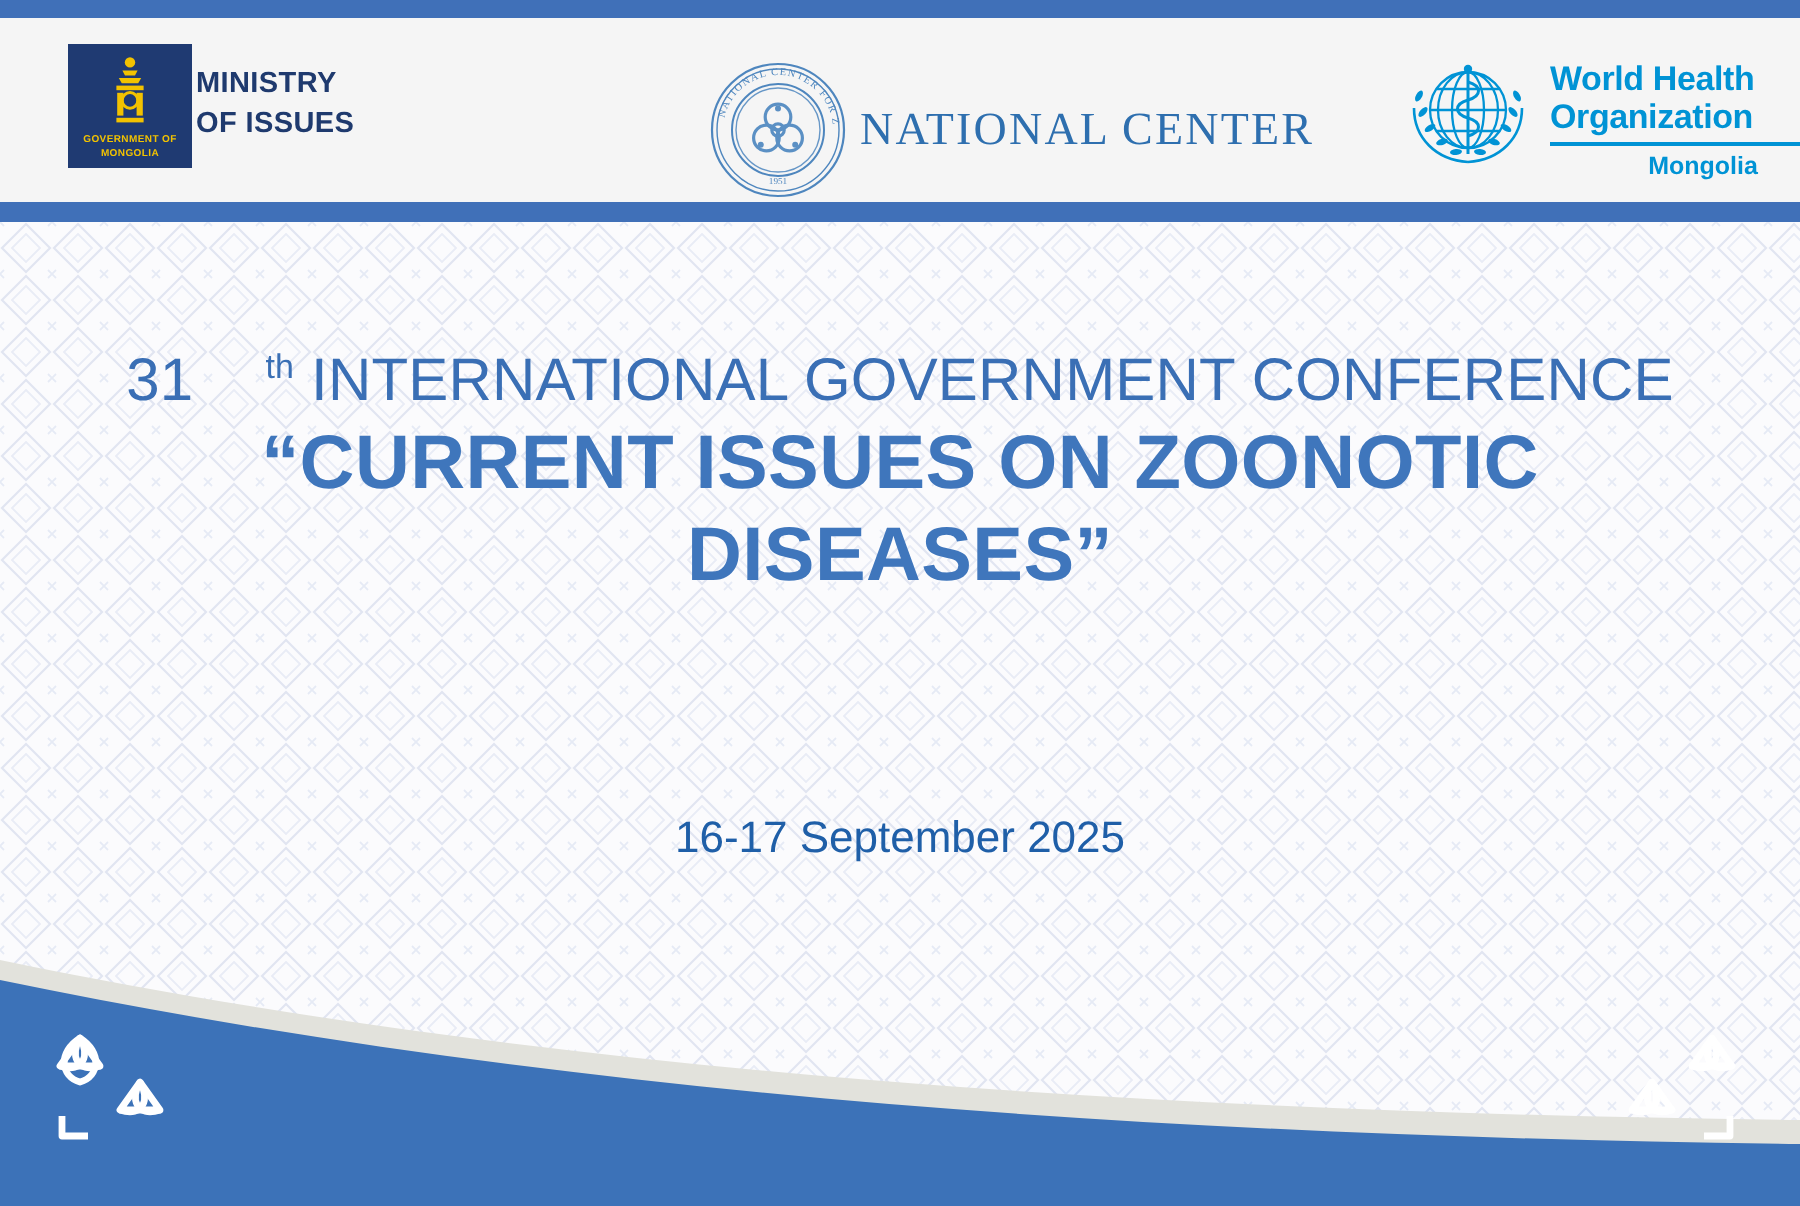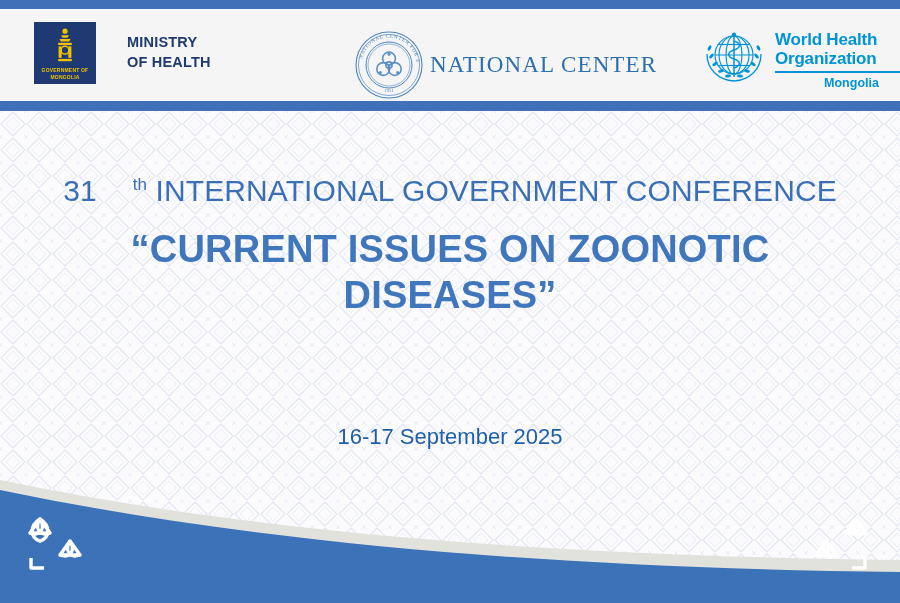--- a/index.html
+++ b/index.html
@@ -76,21 +76,21 @@
     left: 0;
     right: 0;
     bottom: 4px;
     text-align: center;
     color: #F2C200;
     font-size: 5px;
     font-weight: bold;
     letter-spacing: 0.2px;
   }
   .moh-name {
-    margin-left: 31px;
+    margin-left: 2px;
     color: #1F3A6E;
     font-size: 14.5px;
     font-weight: bold;
     line-height: 1.35;
     letter-spacing: 0.2px;
   }
 
   .logo-ncz {
     position: absolute;
     left: 352px; top: 19px;
@@ -178,29 +178,28 @@
     font-size: 17px;
     vertical-align: super;
     line-height: 0;
     margin-left: 36px;
   }
   .title-main {
     color: #3F76BC;
     font-size: 38px;
     font-weight: bold;
     line-height: 1.22;
-    margin-top: 17px;
     letter-spacing: 0.2px;
   }
   .title-main .l2 { display: block; }
 
   .meta-block {
     position: absolute;
     left: 0;
-    top: 310px;
+    top: 292px;
     width: 900px;
     text-align: center;
   }
   .meta-line {
     color: #1F5FA8;
     font-size: 22px;
     line-height: 1.42;
   }
 
   
@@ -241,21 +240,21 @@
             <rect x="10.2" y="31.9" width="13.6" height="2.3"></rect>
             <circle cx="17" cy="23.2" r="3.9" fill="none" stroke="#F2C200" stroke-width="1.5"></circle>
             <path d="M17 20.6 a2.6 2.6 0 0 1 0 5.2 a1.3 1.3 0 0 0 0 -5.2 z"></path>
           </g>
         </svg>
         <div class="gov-txt">GOVERNMENT OF</div>
         <div class="mon-txt">MONGOLIA</div>
       </div>
       <div class="moh-name">
         <div>MINISTRY</div>
-        <div>OF HEALTH</div>
+        <div>OF ISSUES</div>
       </div>
     </div>
 
     <div class="logo-ncz">
       <svg width="74" height="74" viewBox="0 0 74 74">
         <defs>
           <path id="arcTop" d="M 37 37 m -27.5 0 a 27.5 27.5 0 0 1 55 0" fill="none"></path>
         </defs>
         <circle cx="37" cy="37" r="33" fill="none" stroke="#4E86BE" stroke-width="1.1"></circle>
         <circle cx="37" cy="37" r="30.5" fill="none" stroke="#4E86BE" stroke-width="0.7"></circle>

